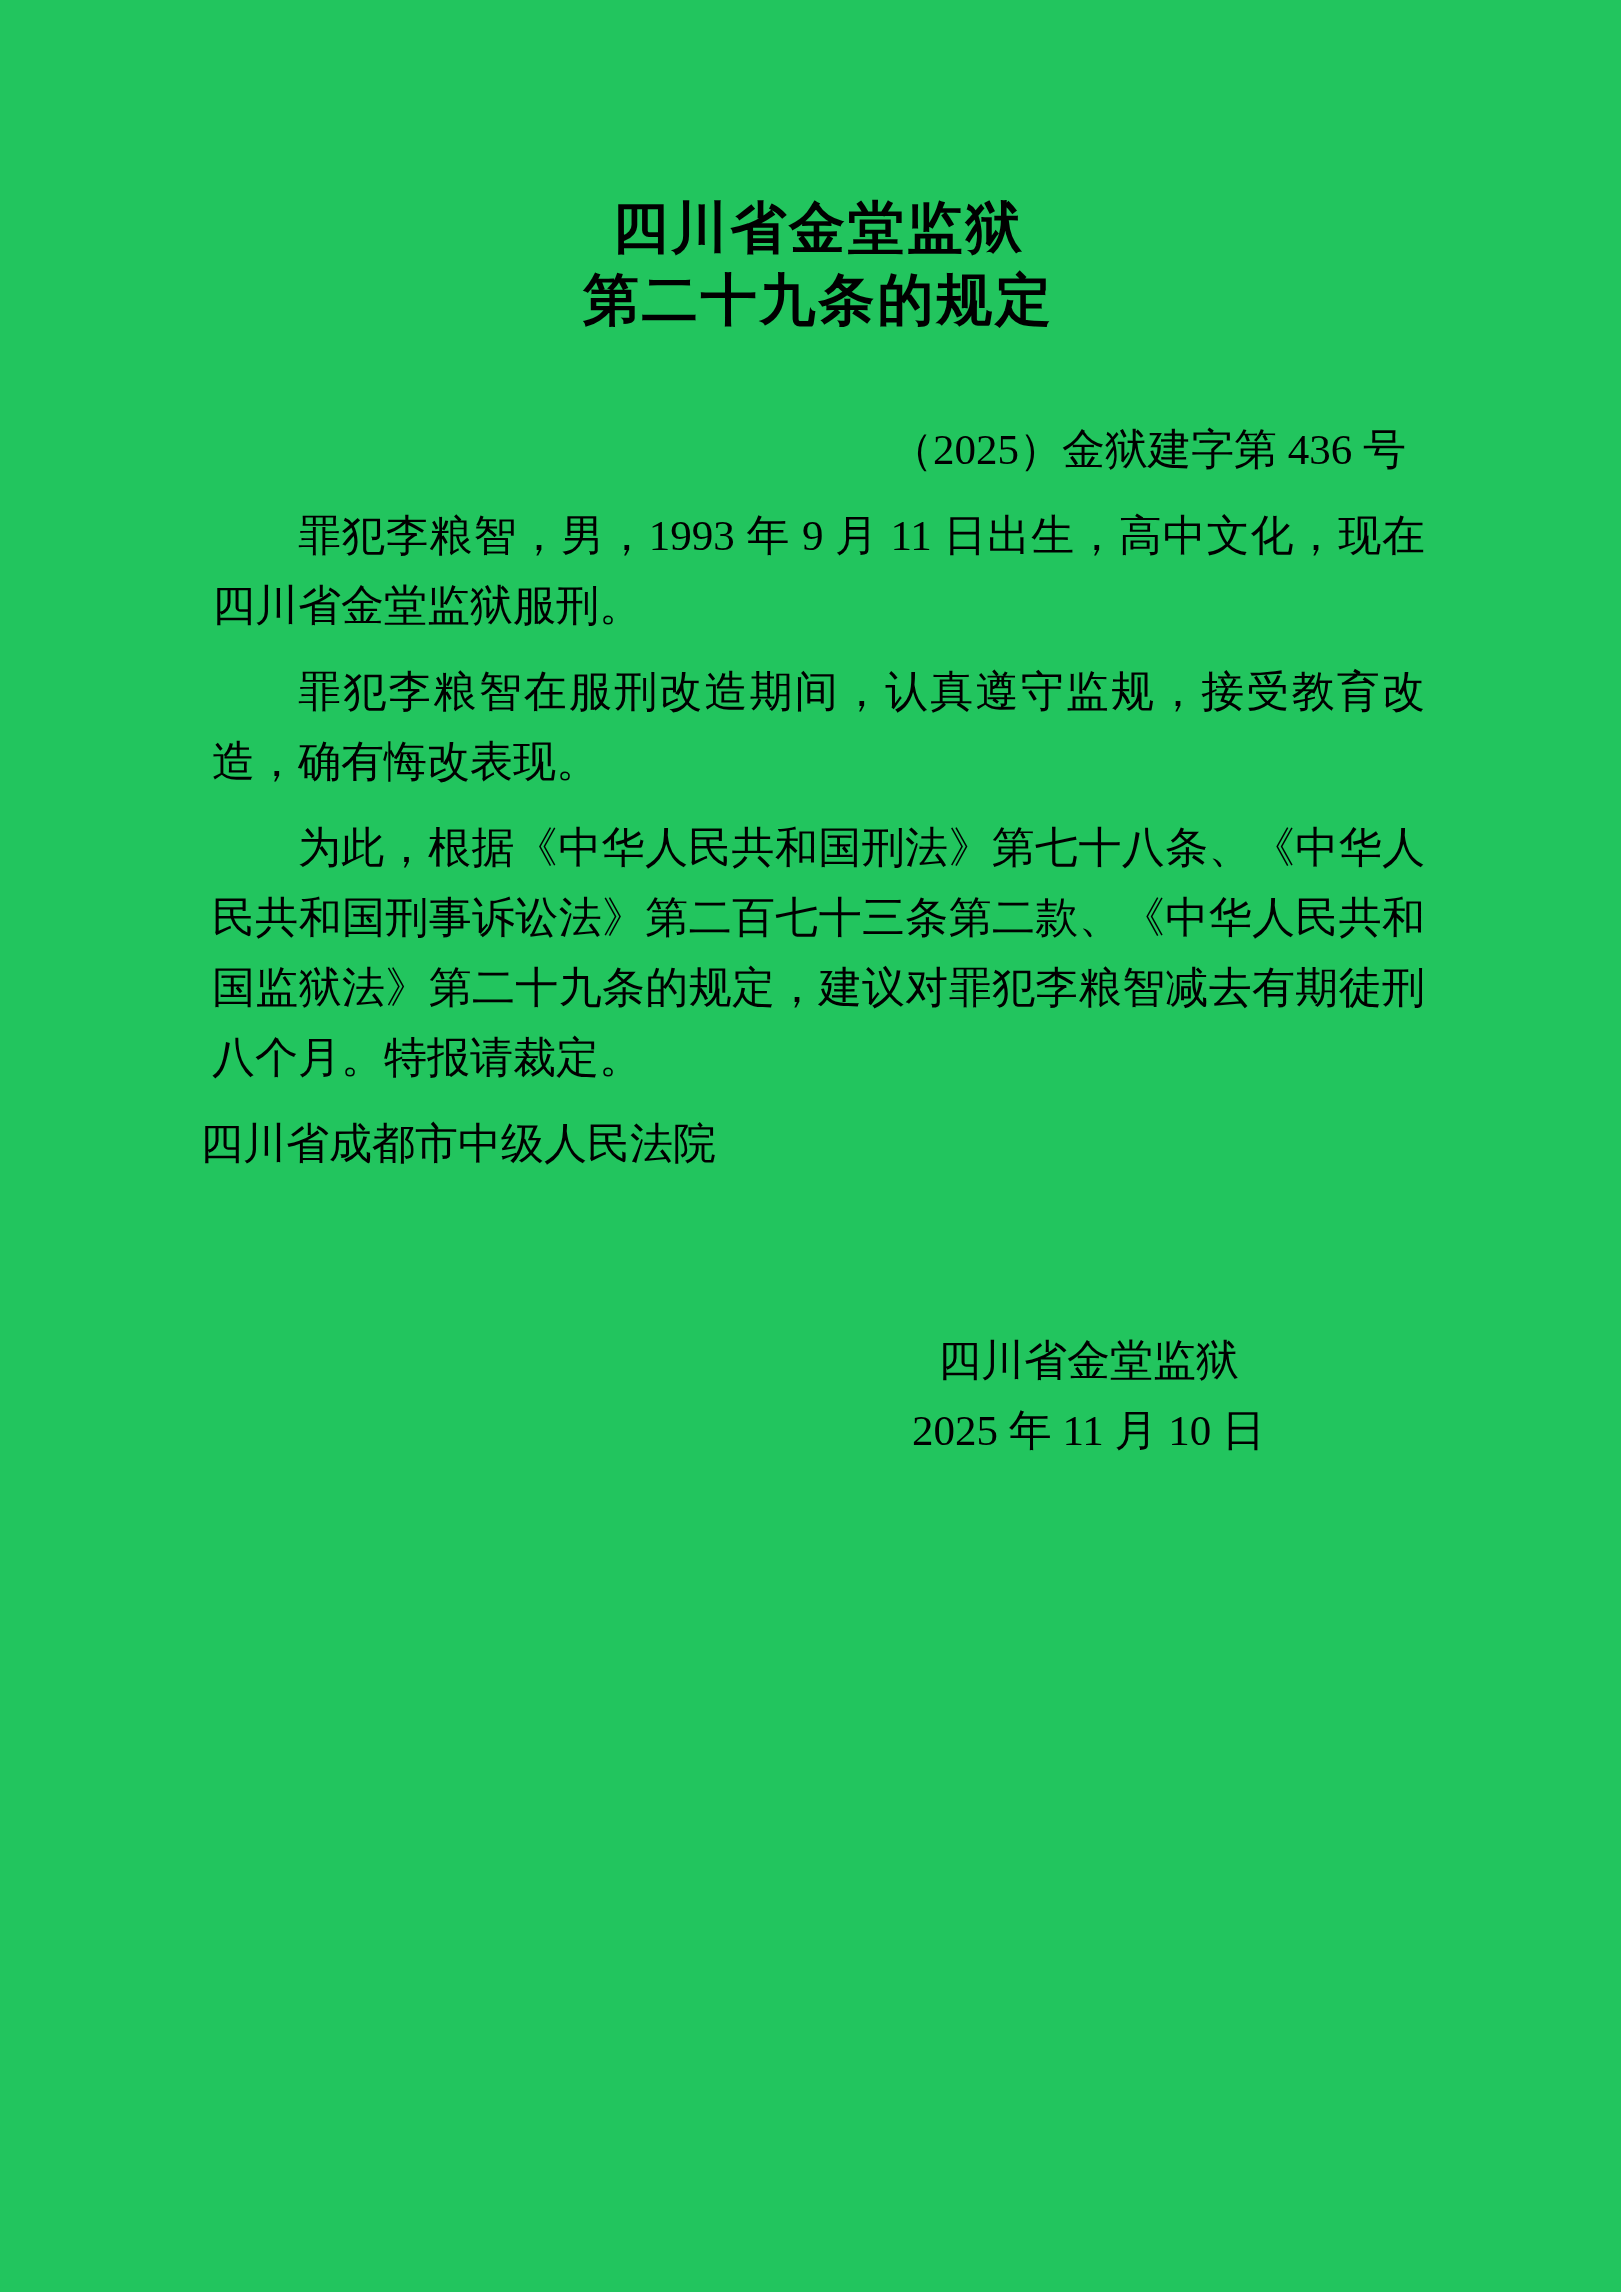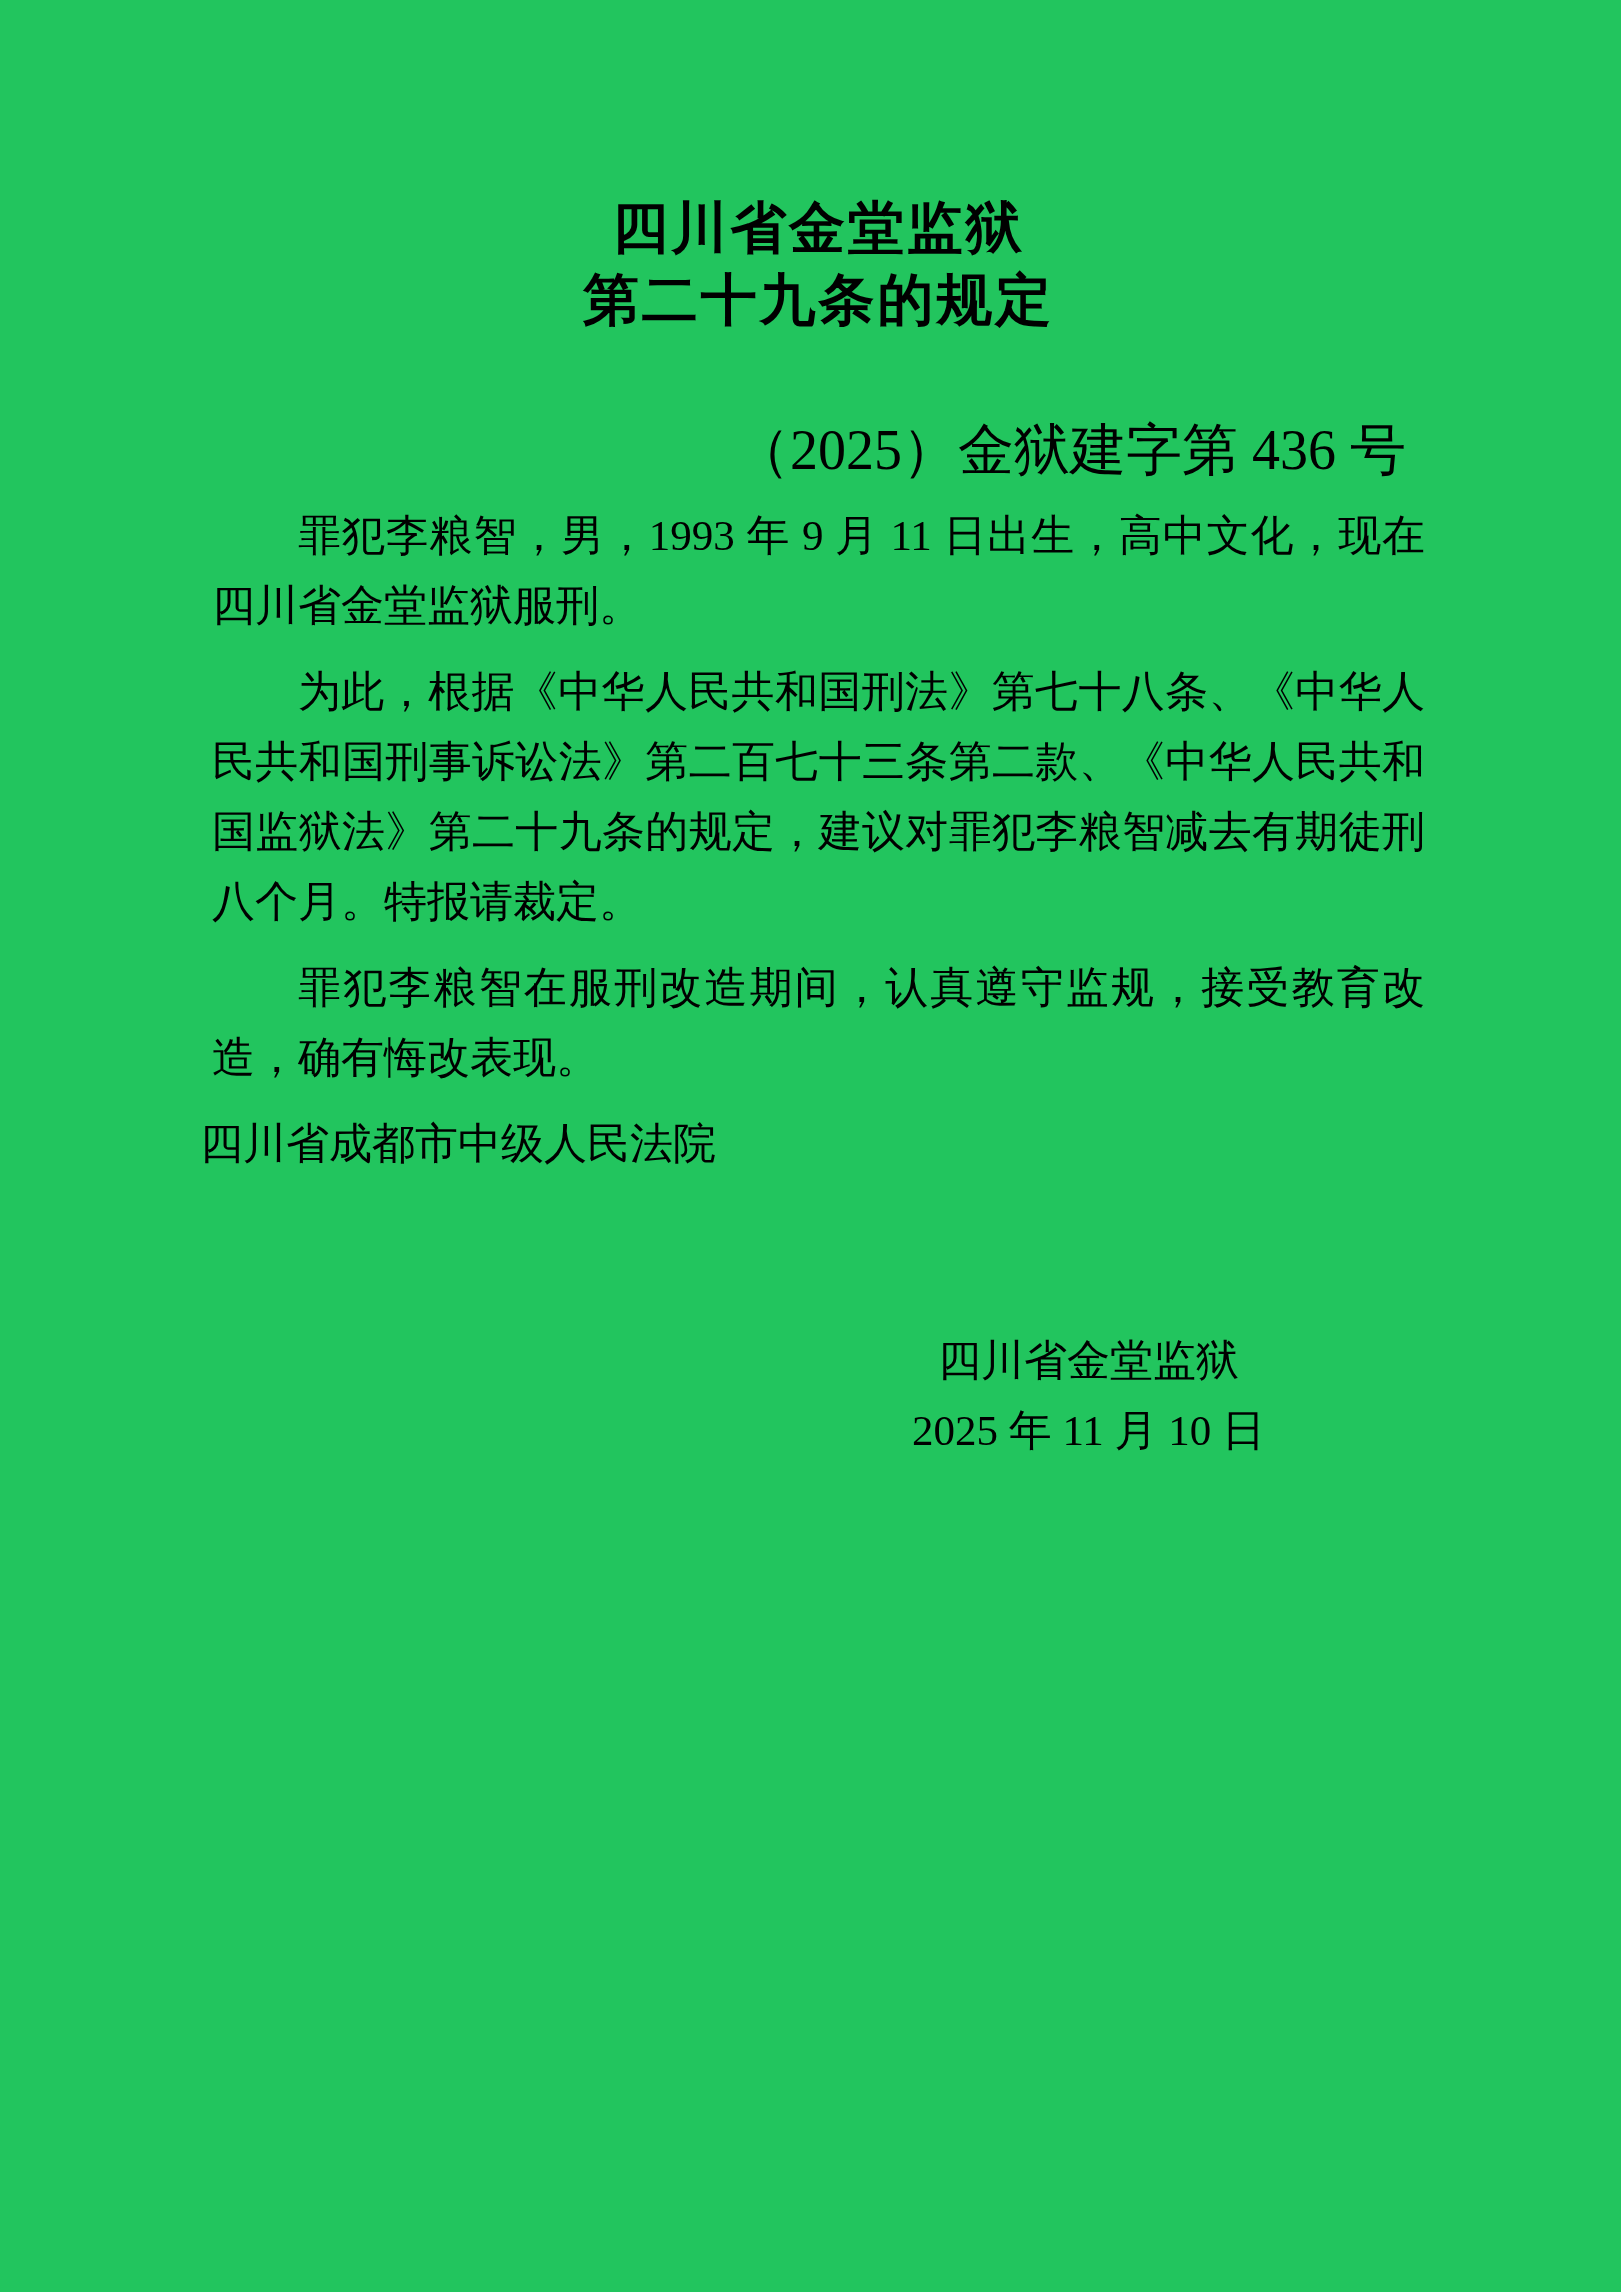--- a/index.html
+++ b/index.html
@@ -29,21 +29,21 @@
     font-size: 56px;
     line-height: 72px;
     letter-spacing: 2.9px;
     color: #000000;
   }
   .title-line { display: block; }
   .doc-number {
     margin: 79px 35px 11.8px 0;
     text-align: right;
     font-family: "Liberation Serif", "DejaVu Serif", serif;
-    font-size: 56px;
+    font-size: 43px;
     line-height: 70px;
     color: #000000;
   }
   .body-text {
     font-family: "Liberation Serif", "DejaVu Serif", serif;
     font-size: 43px;
     line-height: 70px;
     color: #000000;
   }
   .body-para {
@@ -76,22 +76,22 @@
 
     <h1 class="doc-title">
       <span class="title-line">四川省金堂监狱</span>
       <span class="title-line">第二十九条的规定</span>
     </h1>
 
     <div class="doc-number">（2025）金狱建字第 436 号</div>
 
     <div class="body-text">
       <p class="body-para">罪犯李粮智，男，1993 年 9 月 11 日出生，高中文化，现在四川省金堂监狱服刑。</p>
+      <p class="body-para">罪犯李粮智在服刑改造期间，认真遵守监规，接受教育改造，确有悔改表现。</p>
       <p class="body-para">为此，根据《中华人民共和国刑法》第七十八条、《中华人民共和国刑事诉讼法》第二百七十三条第二款、《中华人民共和国监狱法》第二十九条的规定，建议对罪犯李粮智减去有期徒刑八个月。特报请裁定。</p>
-      <p class="body-para">罪犯李粮智在服刑改造期间，认真遵守监规，接受教育改造，确有悔改表现。</p>
       <p class="recipient">四川省成都市中级人民法院</p>
     </div>
 
     <div class="signature-block">
       <div>四川省金堂监狱</div>
       <div>2025 年 11 月 10 日</div>
     </div>
 
   </div>
 </div>

